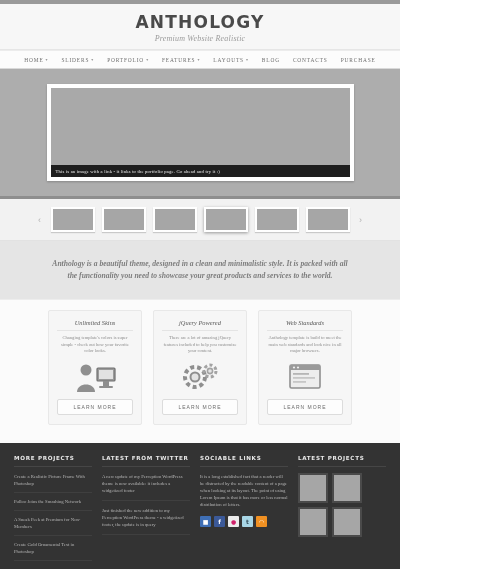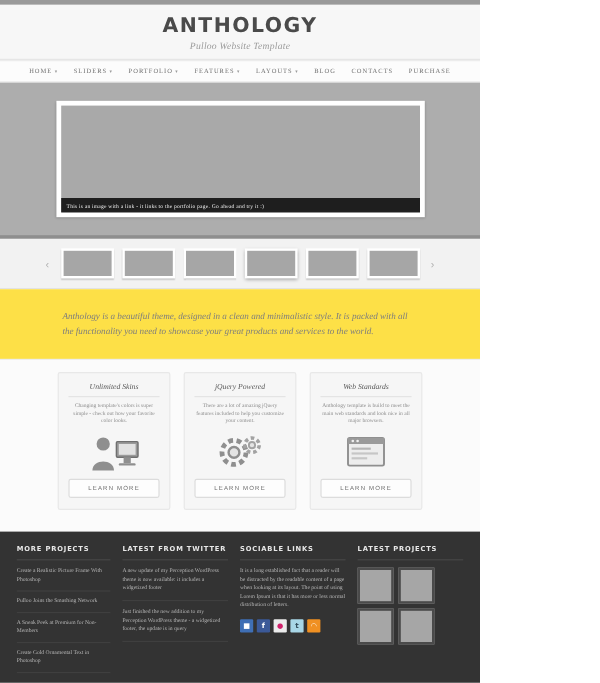--- a/index.html
+++ b/index.html
@@ -109,23 +109,25 @@
     background: #ffffff;
     padding: 2px;
     box-shadow: 0 1px 1px rgba(0,0,0,.17);
     cursor: pointer;
   }
   .thumb i { display: block; width: 100%; height: 100%; background: #a6a6a6; }
   .thumb.active { box-shadow: 0 1px 3px rgba(0,0,0,.38); }
 
   
   .intro {
-    background: #fde047;
+    background: #e5e5e5;
     padding: 17px 52px 17px 52px;
+    text-align: center;
     border-bottom: 1px solid #ededed;
+    font-weight: bold;
   }
   .intro p {
     font-family: "Liberation Serif", serif;
     font-style: italic;
     font-size: 7.6px;
     line-height: 12px;
     color: #7d7d7d;
   }
 
   
@@ -242,21 +244,21 @@
 </style>
 </head>
 <body>
 
 <div class="page">
 
   <div class="topbar"></div>
 
   <div class="header">
     <div class="logo">ANTHOLOGY</div>
-    <div class="tagline-sub">Pulloo Website Template</div>
+    <div class="tagline-sub">Premium Website Realistic</div>
   </div>
 
   <div class="nav">
     <div class="nav-item">
       <span>HOME</span>
       <span class="caret">▾</span>
     </div>
     <div class="nav-item">
       <span>SLIDERS</span>
       <span class="caret">▾</span>

